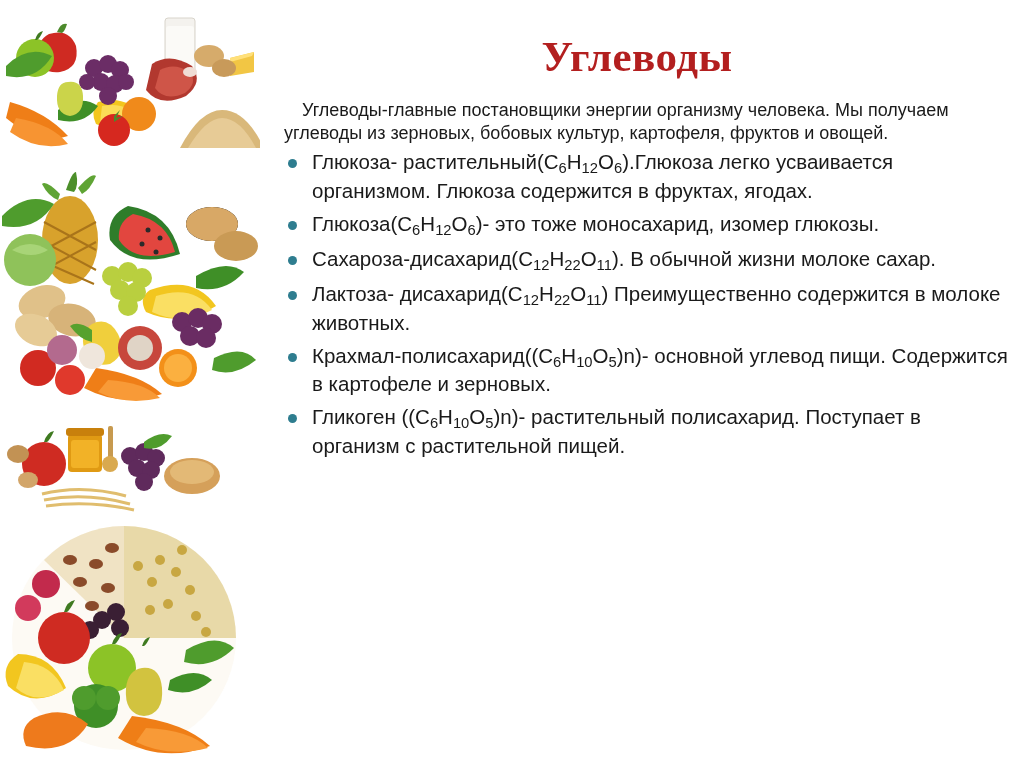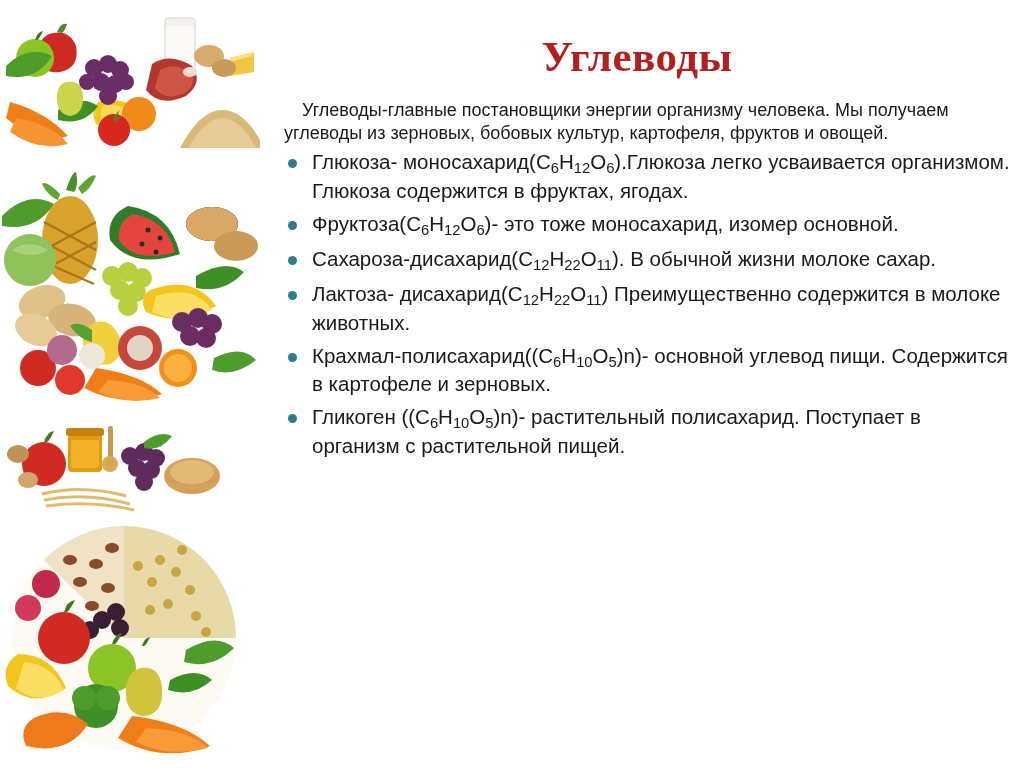--- a/index.html
+++ b/index.html
@@ -340,25 +340,25 @@
 
   <div class="content">
 
     <h1 class="title">Углеводы</h1>
 
     <p class="intro">Углеводы-главные постановщики энергии организму человека. Мы получаем углеводы из зерновых, бобовых культур, картофеля, фруктов и овощей.</p>
 
     <ul class="bullets">
 
       <li>
-        <span>Глюкоза- моносахарид(C</span><sub>6</sub><span>H</span><sub>12</sub><span>O</span><sub>6</sub><span>).Глюкоза легко усваивается организмом. Глюкоза содержится в фруктах, ягодах.</span>
-      </li>
-
-      <li>
-        <span>Фруктоза(C</span><sub>6</sub><span>H</span><sub>12</sub><span>O</span><sub>6</sub><span>)- это тоже моносахарид, изомер основной.</span>
+        <span>Глюкоза- растительный(C</span><sub>6</sub><span>H</span><sub>12</sub><span>O</span><sub>6</sub><span>).Глюкоза легко усваивается организмом. Глюкоза содержится в фруктах, ягодах.</span>
+      </li>
+
+      <li>
+        <span>Глюкоза(C</span><sub>6</sub><span>H</span><sub>12</sub><span>O</span><sub>6</sub><span>)- это тоже моносахарид, изомер глюкозы.</span>
       </li>
 
       <li>
         <span>Сахароза-дисахарид(C</span><sub>12</sub><span>H</span><sub>22</sub><span>O</span><sub>11</sub><span>). В обычной жизни молоке сахар.</span>
       </li>
 
       <li>
         <span>Лактоза- дисахарид(C</span><sub>12</sub><span>H</span><sub>22</sub><span>O</span><sub>11</sub><span>) Преимущественно содержится в молоке животных.</span>
       </li>
 

